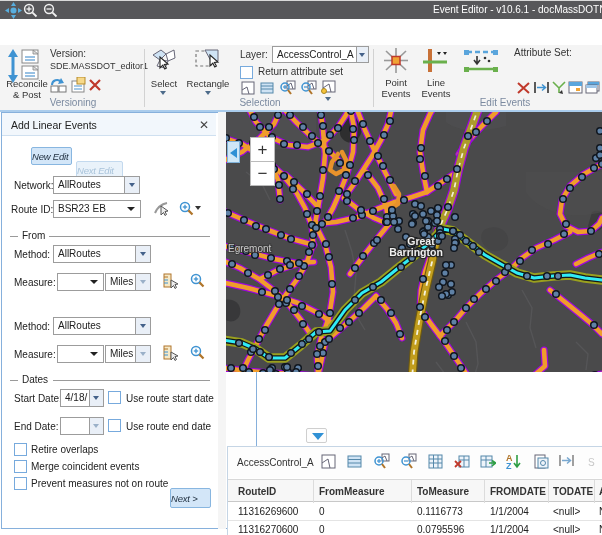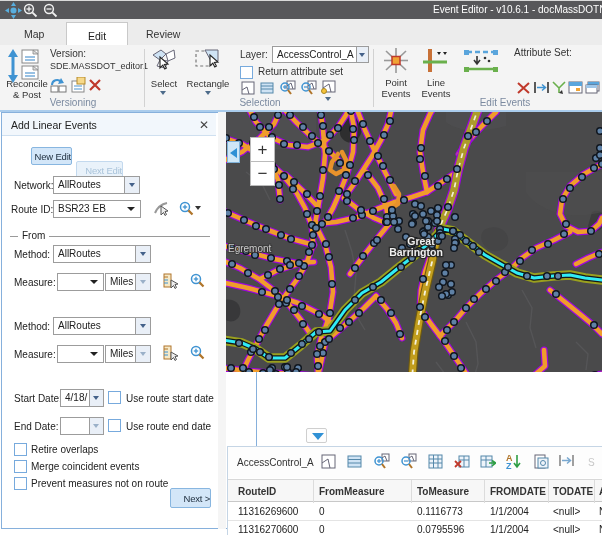--- a/index.html
+++ b/index.html
@@ -28,21 +28,21 @@
 .cbtn.dis:after { border-top-color:#9ab0c8; }
 .inarr:after { content:""; position:absolute; right:5px; top:50%; margin-top:-2px; border-left:4px solid transparent; border-right:4px solid transparent; border-top:4.5px solid #222; }
 .chk { position:absolute; width:13px; height:13px; background:#fff; border:1px solid #77aadd; }
 
 #bluesep { left:0; top:110px; width:602px; height:2px; background:#aaccec; }
 
 #panel { left:1px; top:112px; width:256px; height:417px; background:#fff; border:1px solid #86b0dc; font-size:10px; color:#222; }
 #ptitle { position:absolute; left:0; top:0; width:214px; height:23px; background:#f2f7fc; border-bottom:1px solid #cfe0f0; }
 #ptitle b { position:absolute; left:9px; top:6px; font-weight:normal; font-size:10.5px; color:#222; }
 #pclose { position:absolute; right:7px; top:5px; font-size:12px; color:#444; }
-.btn { position:absolute; background:#d3e6f8; border:1px solid #88b6e0; border-radius:2px; text-align:right; font-size:9.5px; letter-spacing:-0.2px; color:#1c2c3c; white-space:nowrap; overflow:hidden; }
+.btn { position:absolute; background:#d3e6f8; border:1px solid #88b6e0; border-radius:2px; text-align:left; font-size:9.5px; letter-spacing:-0.2px; color:#1c2c3c; white-space:nowrap; overflow:hidden;font-style:italic; }
 .btn.dis { background:#e9f2fa; border-color:#c3d9ee; color:#a9c3da; }
 .flab { position:absolute; font-size:10px; color:#222; white-space:nowrap; }
 .fieldset { position:absolute; left:8px; width:200px; height:12px; }
 .fieldset .fl { position:absolute; top:6px; height:1px; background:#9a9a9a; }
 .fieldset span { position:absolute; top:0; font-size:10px; color:#222; }
 
 #scrollstrip { left:218px; top:112px; width:8px; height:417px; background:#f5f5f5; }
 
 #map { left:226px; top:112px; width:376px; height:260px; background:#4a4a4b; overflow:hidden; }
 
@@ -87,27 +87,20 @@
     <line x1="6" y1="3.5" x2="6" y2="8.5" stroke="#f0f0f0" stroke-width="1.3"></line>
   </svg>
   <svg class="icon" style="left:43px;top:2px" width="15" height="15" viewBox="0 0 15 15">
     <circle cx="6" cy="6" r="4.4" fill="none" stroke="#f0f0f0" stroke-width="1.5"></circle>
     <line x1="9.3" y1="9.3" x2="13.5" y2="13.5" stroke="#f0f0f0" stroke-width="1.8"></line>
     <line x1="3.5" y1="6" x2="8.5" y2="6" stroke="#f0f0f0" stroke-width="1.3"></line>
   </svg>
   <span id="title">Event Editor - v10.6.1 - docMassDOTNet</span>
 </div>
 
-<div class="abs" id="tabstrip">
-  <span class="tab" style="left:24px">Map</span>
-  <div id="tab-active">
-        <span>Edit</span>
-      </div>
-  <span class="tab" style="left:146px">Review</span>
-</div>
 
 <div class="abs" id="ribbon">
 
   <svg class="icon" style="left:7px;top:4px" width="36" height="34" viewBox="0 0 36 34">
     <path d="M6 4 L6 30" stroke="#3f93d2" stroke-width="3"></path>
     <path d="M6 0 L11 8 L1 8 Z" fill="#3f93d2"></path>
     <path d="M6 34 L11 26 L1 26 Z" fill="#3f93d2"></path>
     <g>
       <rect x="15" y="1" width="16" height="13" fill="#fff" stroke="#888"></rect>
       <path d="M26 1 L31 5 L26 5 Z" fill="#ddd" stroke="#888" stroke-width="0.8"></path>
@@ -330,20 +323,25 @@
     <line x1="1" y1="10" x2="5" y2="10" stroke="#3f93d2"></line>
     <path d="M8 7 L8 15 L10.5 12.5 L12 15.5 L13.5 14.5 L12 11.5 L15 11 Z" fill="#eee" stroke="#555" stroke-width="1"></path>
   </svg>
   <svg class="icon" style="left:188px;top:232px" width="15" height="15" viewBox="0 0 15 15">
     <circle cx="6" cy="6" r="4.5" fill="none" stroke="#3f93d2" stroke-width="1.5"></circle>
     <line x1="3.8" y1="6" x2="8.2" y2="6" stroke="#3f93d2" stroke-width="1.3"></line>
     <line x1="6" y1="3.8" x2="6" y2="8.2" stroke="#3f93d2" stroke-width="1.3"></line>
     <line x1="9.4" y1="9.4" x2="13.5" y2="13.5" stroke="#b0752a" stroke-width="2.2"></line>
   </svg>
 
+  <div class="fieldset" style="top:261px">
+    <div class="fl" style="left:0;width:8px"></div>
+    <span style="left:12px">Dates</span>
+    <div class="fl" style="left:43px;width:157px"></div>
+  </div>
   <span class="flab" style="left:12px;top:280px">Start Date:</span>
   <div class="combo" style="left:58px;top:276px;width:30px;height:18px">
         <span>4/18/</span>
       </div>
   <div class="cbtn" style="left:87px;top:276px;width:15px;height:18px"></div>
   <div class="chk" style="left:106px;top:278px"></div>
   <span class="flab" style="left:124px;top:280px">Use route start date</span>
   <span class="flab" style="left:12px;top:308px">End Date:</span>
   <div class="combo" style="left:58px;top:304px;width:30px;height:18px"></div>
   <div class="cbtn dis" style="left:87px;top:304px;width:15px;height:18px"></div>

